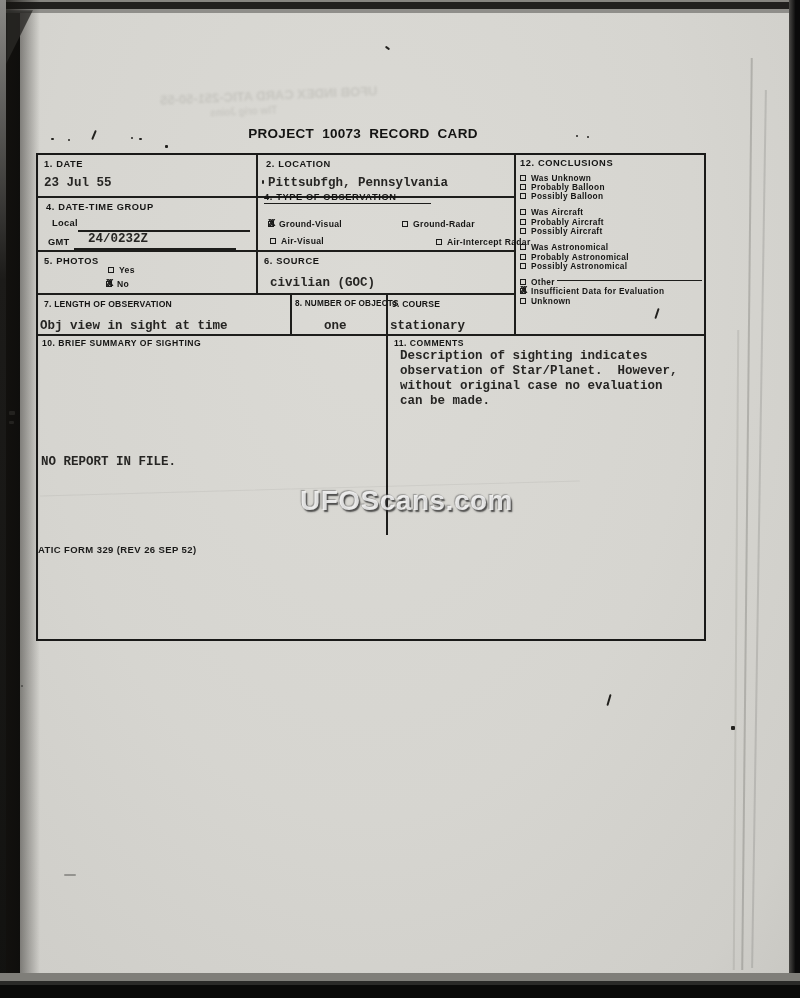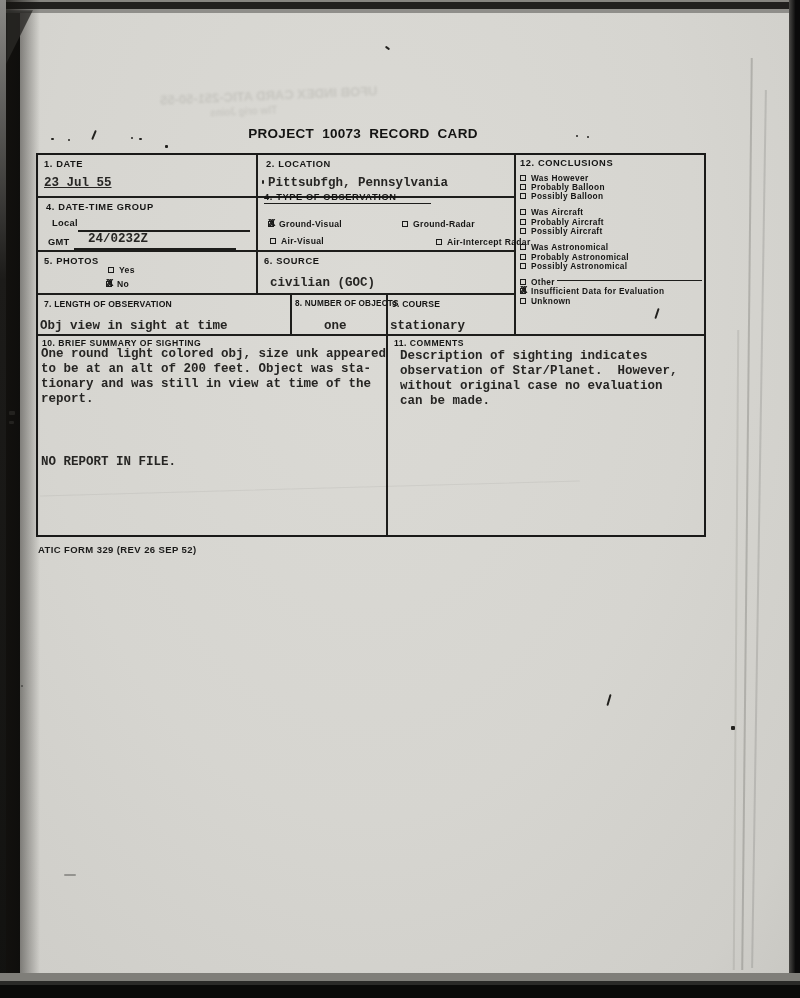--- a/index.html
+++ b/index.html
@@ -26,21 +26,21 @@
     filter:blur(1px);font-weight:bold;white-space:nowrap;}
   
   .title{position:absolute;left:248px;top:126px;width:230px;text-align:center;
     font-weight:bold;font-size:13.5px;letter-spacing:.3px;word-spacing:4px;color:#131312;}
   .footer{position:absolute;left:38px;top:544px;font-weight:bold;font-size:9.5px;
     letter-spacing:.4px;color:#1a1a19;}
   .watermark{position:absolute;left:300px;top:485px;font-weight:bold;font-size:28px;
     letter-spacing:.5px;color:rgba(255,255,255,.82);
     text-shadow:1.5px 1.5px 1.5px rgba(40,40,40,.8),-1px -1px 1px rgba(90,90,90,.5);}
   
-  .card{position:absolute;left:36px;top:153px;width:670px;height:384px;
+  .card{position:absolute;left:36px;top:153px;width:670px;height:488px;
     border:2px solid #191918;box-sizing:border-box;}
   .card *{box-sizing:border-box;}
   .ln{position:absolute;background:#1d1d1b;}
   .lbl{position:absolute;font-weight:bold;font-size:9.3px;letter-spacing:.6px;
     color:#151514;white-space:nowrap;}
   .lbl-sm{position:absolute;font-weight:bold;font-size:8.2px;letter-spacing:.2px;
     color:#151514;white-space:nowrap;}
   .typed{position:absolute;font-family:"Liberation Mono",monospace;font-weight:bold;
     font-size:12.5px;line-height:15px;color:#262523;white-space:pre;}
   .rule{position:absolute;height:1.5px;background:#1d1d1b;}
@@ -85,21 +85,21 @@
     <div class="ln" style="left:0;top:95px;width:478px;height:2px;"></div>
     <div class="ln" style="left:0;top:138px;width:478px;height:2px;"></div>
     <div class="ln" style="left:0;top:179px;width:666px;height:2px;"></div>
     <div class="ln" style="left:218px;top:0;width:2px;height:140px;"></div>
     <div class="ln" style="left:476px;top:0;width:2px;height:181px;"></div>
     <div class="ln" style="left:252px;top:138px;width:2px;height:43px;"></div>
     <div class="ln" style="left:348px;top:138px;width:2px;height:43px;"></div>
     <div class="ln" style="left:348px;top:179px;width:2px;height:201px;"></div>
 
     <div class="lbl" style="left:6px;top:4px;">1. DATE</div>
-    <div class="typed" style="left:6px;top:21px;text-decoration:underline;">23 Jul 55</div>
+    <div class="typed" style="left:6px;top:21px;">23 Jul 55</div>
 
     <div class="lbl" style="left:228px;top:4px;">2. LOCATION</div>
     <div class="typed" style="left:230px;top:21px;">Pittsubfgh, Pennsylvania</div>
     <div class="mark" style="left:224px;top:25px;width:2px;height:4px;"></div>
 
     <div class="lbl" style="left:8px;top:47px;">4. DATE-TIME GROUP</div>
     <div class="lbl" style="left:14px;top:63px;letter-spacing:.3px;">Local</div>
     <div class="rule" style="left:40px;top:75px;width:172px;"></div>
     <div class="lbl" style="left:10px;top:82px;letter-spacing:.3px;">GMT</div>
     <div class="typed" style="left:50px;top:77px;">24/0232Z</div>
@@ -141,37 +141,33 @@
     <div class="typed" style="left:232px;top:121px;">civilian (GOC)</div>
 
     <div class="lbl-sm" style="left:6px;top:144px;font-size:8.6px;">7. LENGTH OF OBSERVATION</div>
     <div class="typed" style="left:2px;top:164px;">Obj view in sight at time</div>
     <div class="lbl-sm" style="left:257px;top:144px;">8. NUMBER OF OBJECTS</div>
     <div class="typed" style="left:286px;top:164px;">one</div>
     <div class="lbl-sm" style="left:354px;top:144px;font-size:8.6px;">9. COURSE</div>
     <div class="typed" style="left:352px;top:164px;">stationary</div>
 
     <div class="lbl-sm" style="left:4px;top:183px;font-size:8.6px;letter-spacing:.5px;">10. BRIEF SUMMARY OF SIGHTING</div>
-    <div class="typed" style="left:3px;top:192px;">One round light colored obj, size unk appeared
-to be at an alt of 200 feet. Object was sta-
-tionary and was still in view at time of the
-report.</div>
     <div class="typed" style="left:3px;top:300px;">NO REPORT IN FILE.</div>
 
     <div class="lbl-sm" style="left:356px;top:183px;font-size:8.6px;letter-spacing:.5px;">11. COMMENTS</div>
     <div class="typed" style="left:362px;top:194px;">Description of sighting indicates
 observation of Star/Planet.  However,
 without original case no evaluation
 can be made.</div>
 
     <div class="lbl" style="left:482px;top:3px;">12. CONCLUSIONS</div>
     <div class="conc-list">
       <div class="conc-row">
           <span class="chk"></span>
-          <span>Was However</span>
+          <span>Was Unknown</span>
         </div>
       <div class="conc-row">
           <span class="chk"></span>
           <span>Probably Balloon</span>
         </div>
       <div class="conc-row">
           <span class="chk"></span>
           <span>Possibly Balloon</span>
         </div>
       <div class="conc-row gap">
@@ -212,20 +208,21 @@
       <div class="conc-row">
           <span class="chk"></span>
           <span>Unknown</span>
         </div>
     </div>
     <div class="mark" style="left:618px;top:153px;width:2px;height:11px;transform:rotate(18deg);"></div>
   </div>
 
   <div class="footer">ATIC FORM 329 (REV 26 SEP 52)</div>
 
+  <div class="watermark">UFOScans.com</div>
 
   <div class="mark" style="left:51px;top:138px;width:3px;height:2px;"></div>
   <div class="mark" style="left:68px;top:139px;width:2px;height:2px;"></div>
   <div class="mark" style="left:93px;top:130px;width:2px;height:10px;transform:rotate(22deg);"></div>
   <div class="mark" style="left:131px;top:137px;width:2px;height:2px;"></div>
   <div class="mark" style="left:139px;top:138px;width:3px;height:2px;"></div>
   <div class="mark" style="left:165px;top:145px;width:3px;height:3px;"></div>
   <div class="mark" style="left:385px;top:47px;width:5px;height:2px;transform:rotate(35deg);"></div>
   <div class="mark" style="left:576px;top:135px;width:2px;height:2px;"></div>
   <div class="mark" style="left:587px;top:136px;width:2px;height:2px;"></div>

